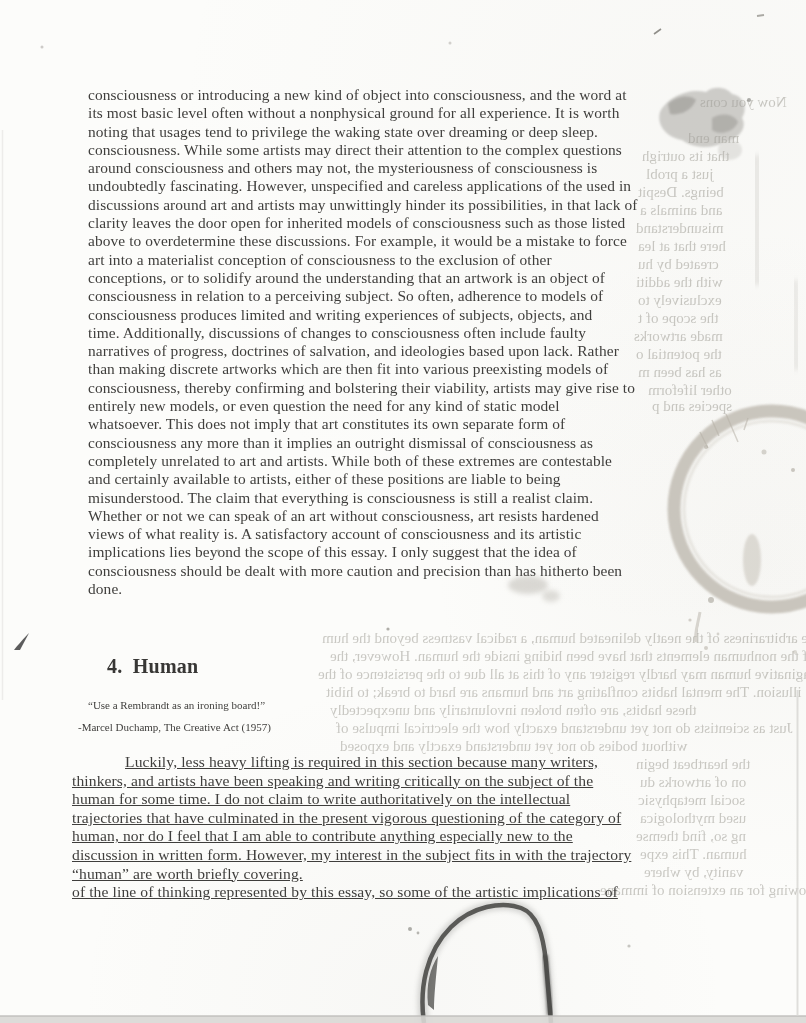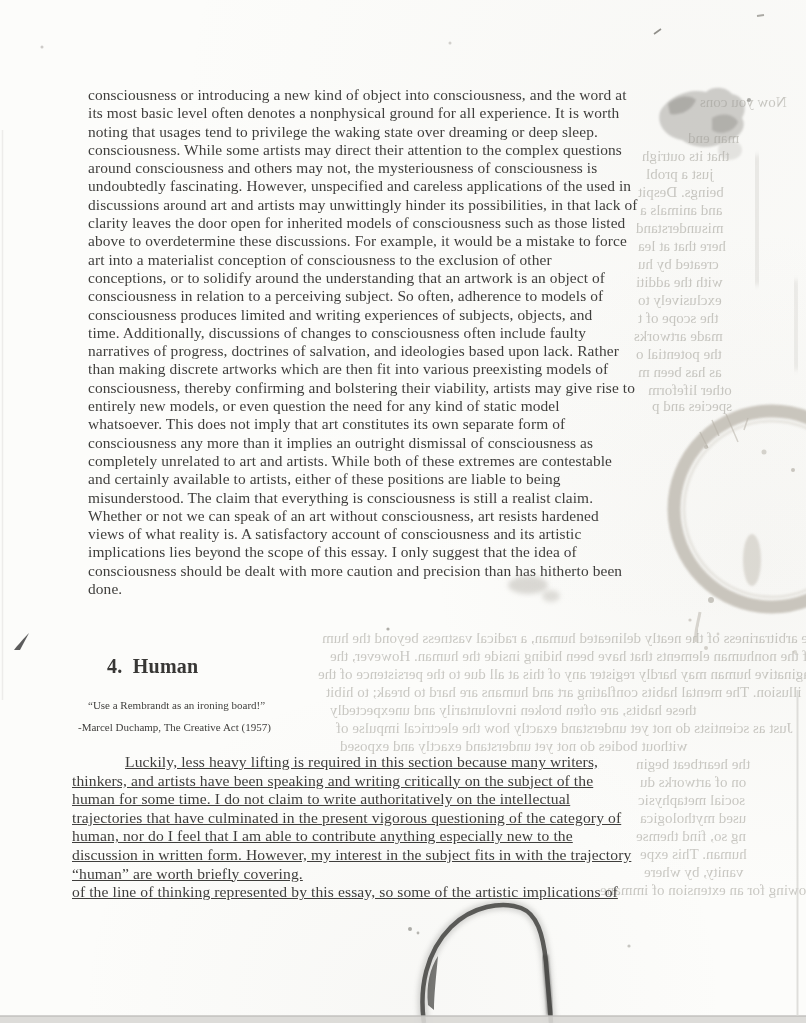--- a/index.html
+++ b/index.html
@@ -79,21 +79,21 @@
       <div class="bleedline" style="left: 638px; top: 793px;">social metaphysic</div>
       <div class="bleedline" style="left: 640px; top: 811px;">used mythologica</div>
       <div class="bleedline" style="left: 636px; top: 829px;">ng so, find themse</div>
       <div class="bleedline" style="left: 640px; top: 847px;">human. This expe</div>
       <div class="bleedline" style="left: 644px; top: 865px;">vanity, by where</div>
       <div class="bleedline" style="left: 600px; top: 883px;">ension of categories, allowing for an extension of immane</div>
     </div>
 
   <div class="textblock body-top">
       <div class="tline">consciousness or introducing a new kind of object into consciousness, and the word at</div>
-      <div class="tline">its most basic level often denotes a nonphysical ground for all experience. It is worth</div>
+      <div class="tline">its most basic level often without a nonphysical ground for all experience. It is worth</div>
       <div class="tline">noting that usages tend to privilege the waking state over dreaming or deep sleep.</div>
       <div class="tline">consciousness. While some artists may direct their attention to the complex questions</div>
       <div class="tline">around consciousness and others may not, the mysteriousness of consciousness is</div>
       <div class="tline">undoubtedly fascinating. However, unspecified and careless applications of the used in</div>
       <div class="tline">discussions around art and artists may unwittingly hinder its possibilities, in that lack of</div>
       <div class="tline">clarity leaves the door open for inherited models of consciousness such as those listed</div>
       <div class="tline">above to overdetermine these discussions. For example, it would be a mistake to force</div>
       <div class="tline">art into a materialist conception of consciousness to the exclusion of other</div>
       <div class="tline">conceptions, or to solidify around the understanding that an artwork is an object of</div>
       <div class="tline">consciousness in relation to a perceiving subject. So often, adherence to models of</div>

